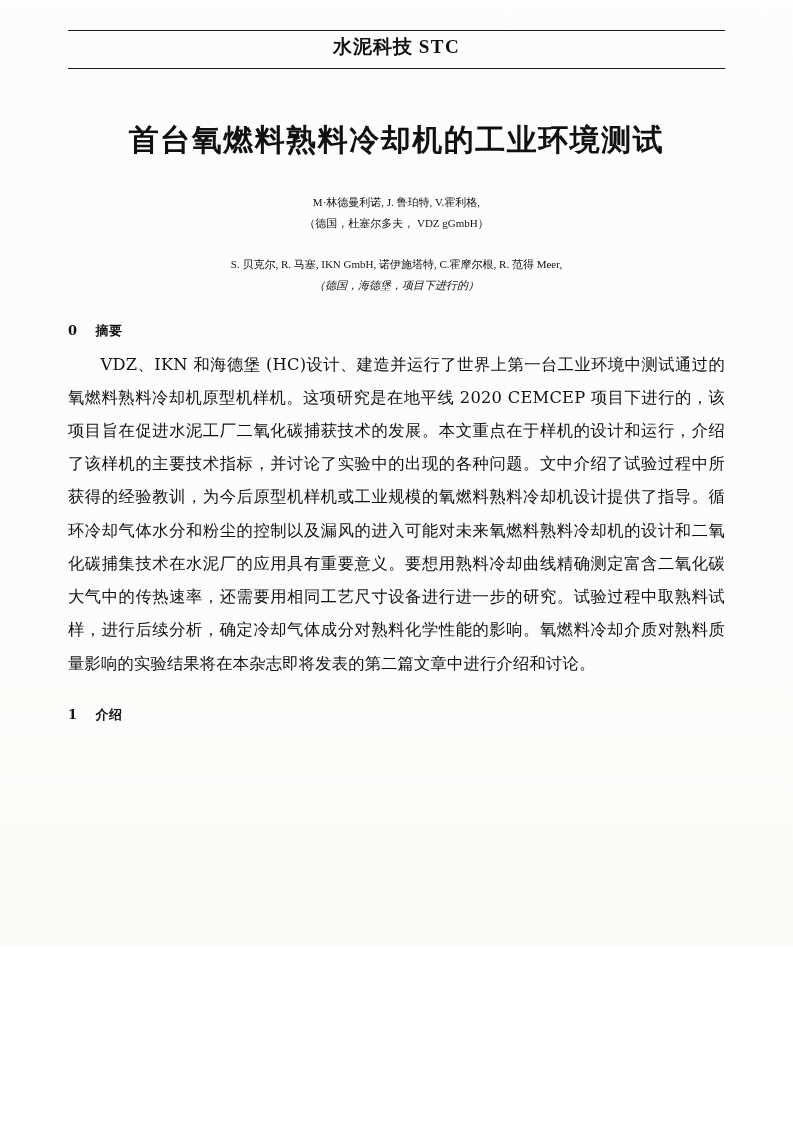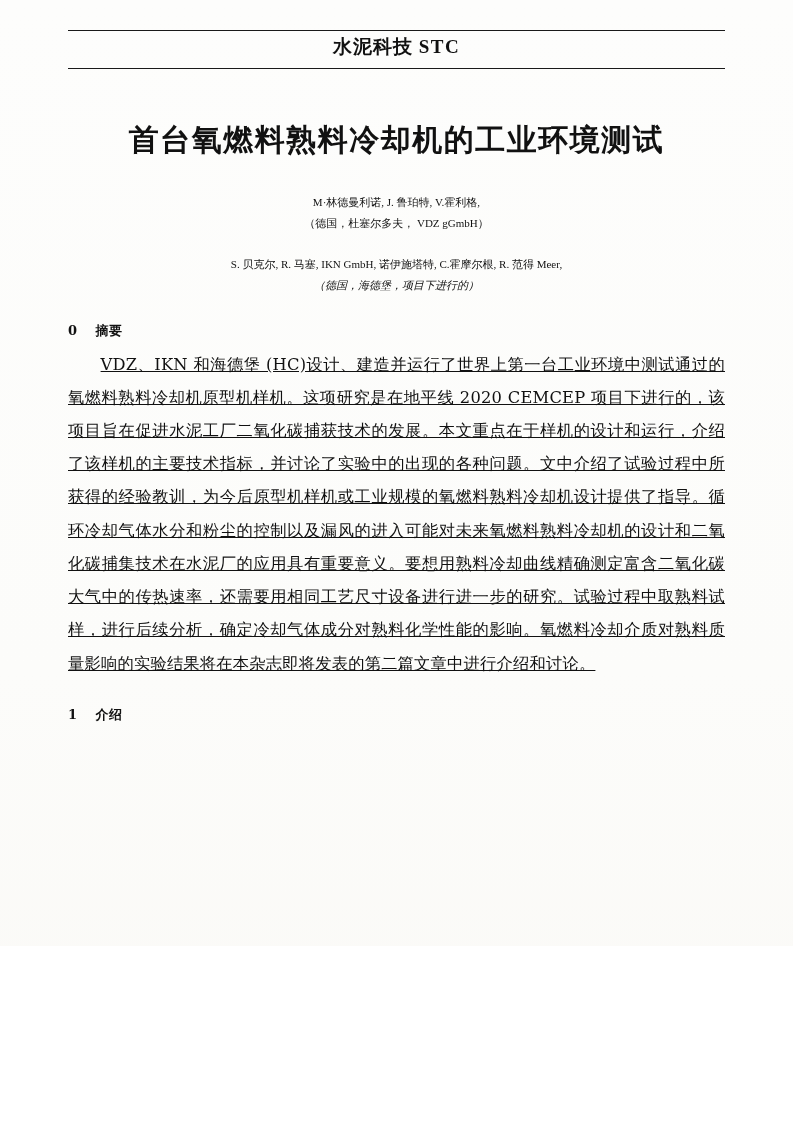--- a/index.html
+++ b/index.html
@@ -78,21 +78,20 @@
   
   p.body {
     font-family: "DejaVu Serif", serif;
     font-size: 16.3px;
     line-height: 2.04;
     text-align: justify;
     text-justify: inter-ideograph;
     margin: 0;
     text-indent: 2em;
     letter-spacing: 0.2px;
-    text-decoration: underline;
   }
   sup { font-size: 10px; vertical-align: super; }
   
   .footrule {
     position: absolute;
     left: 68px;
     top: 1040px;
     width: 657px;
     border-top: 1.2px solid #1a1a1a;
   }

